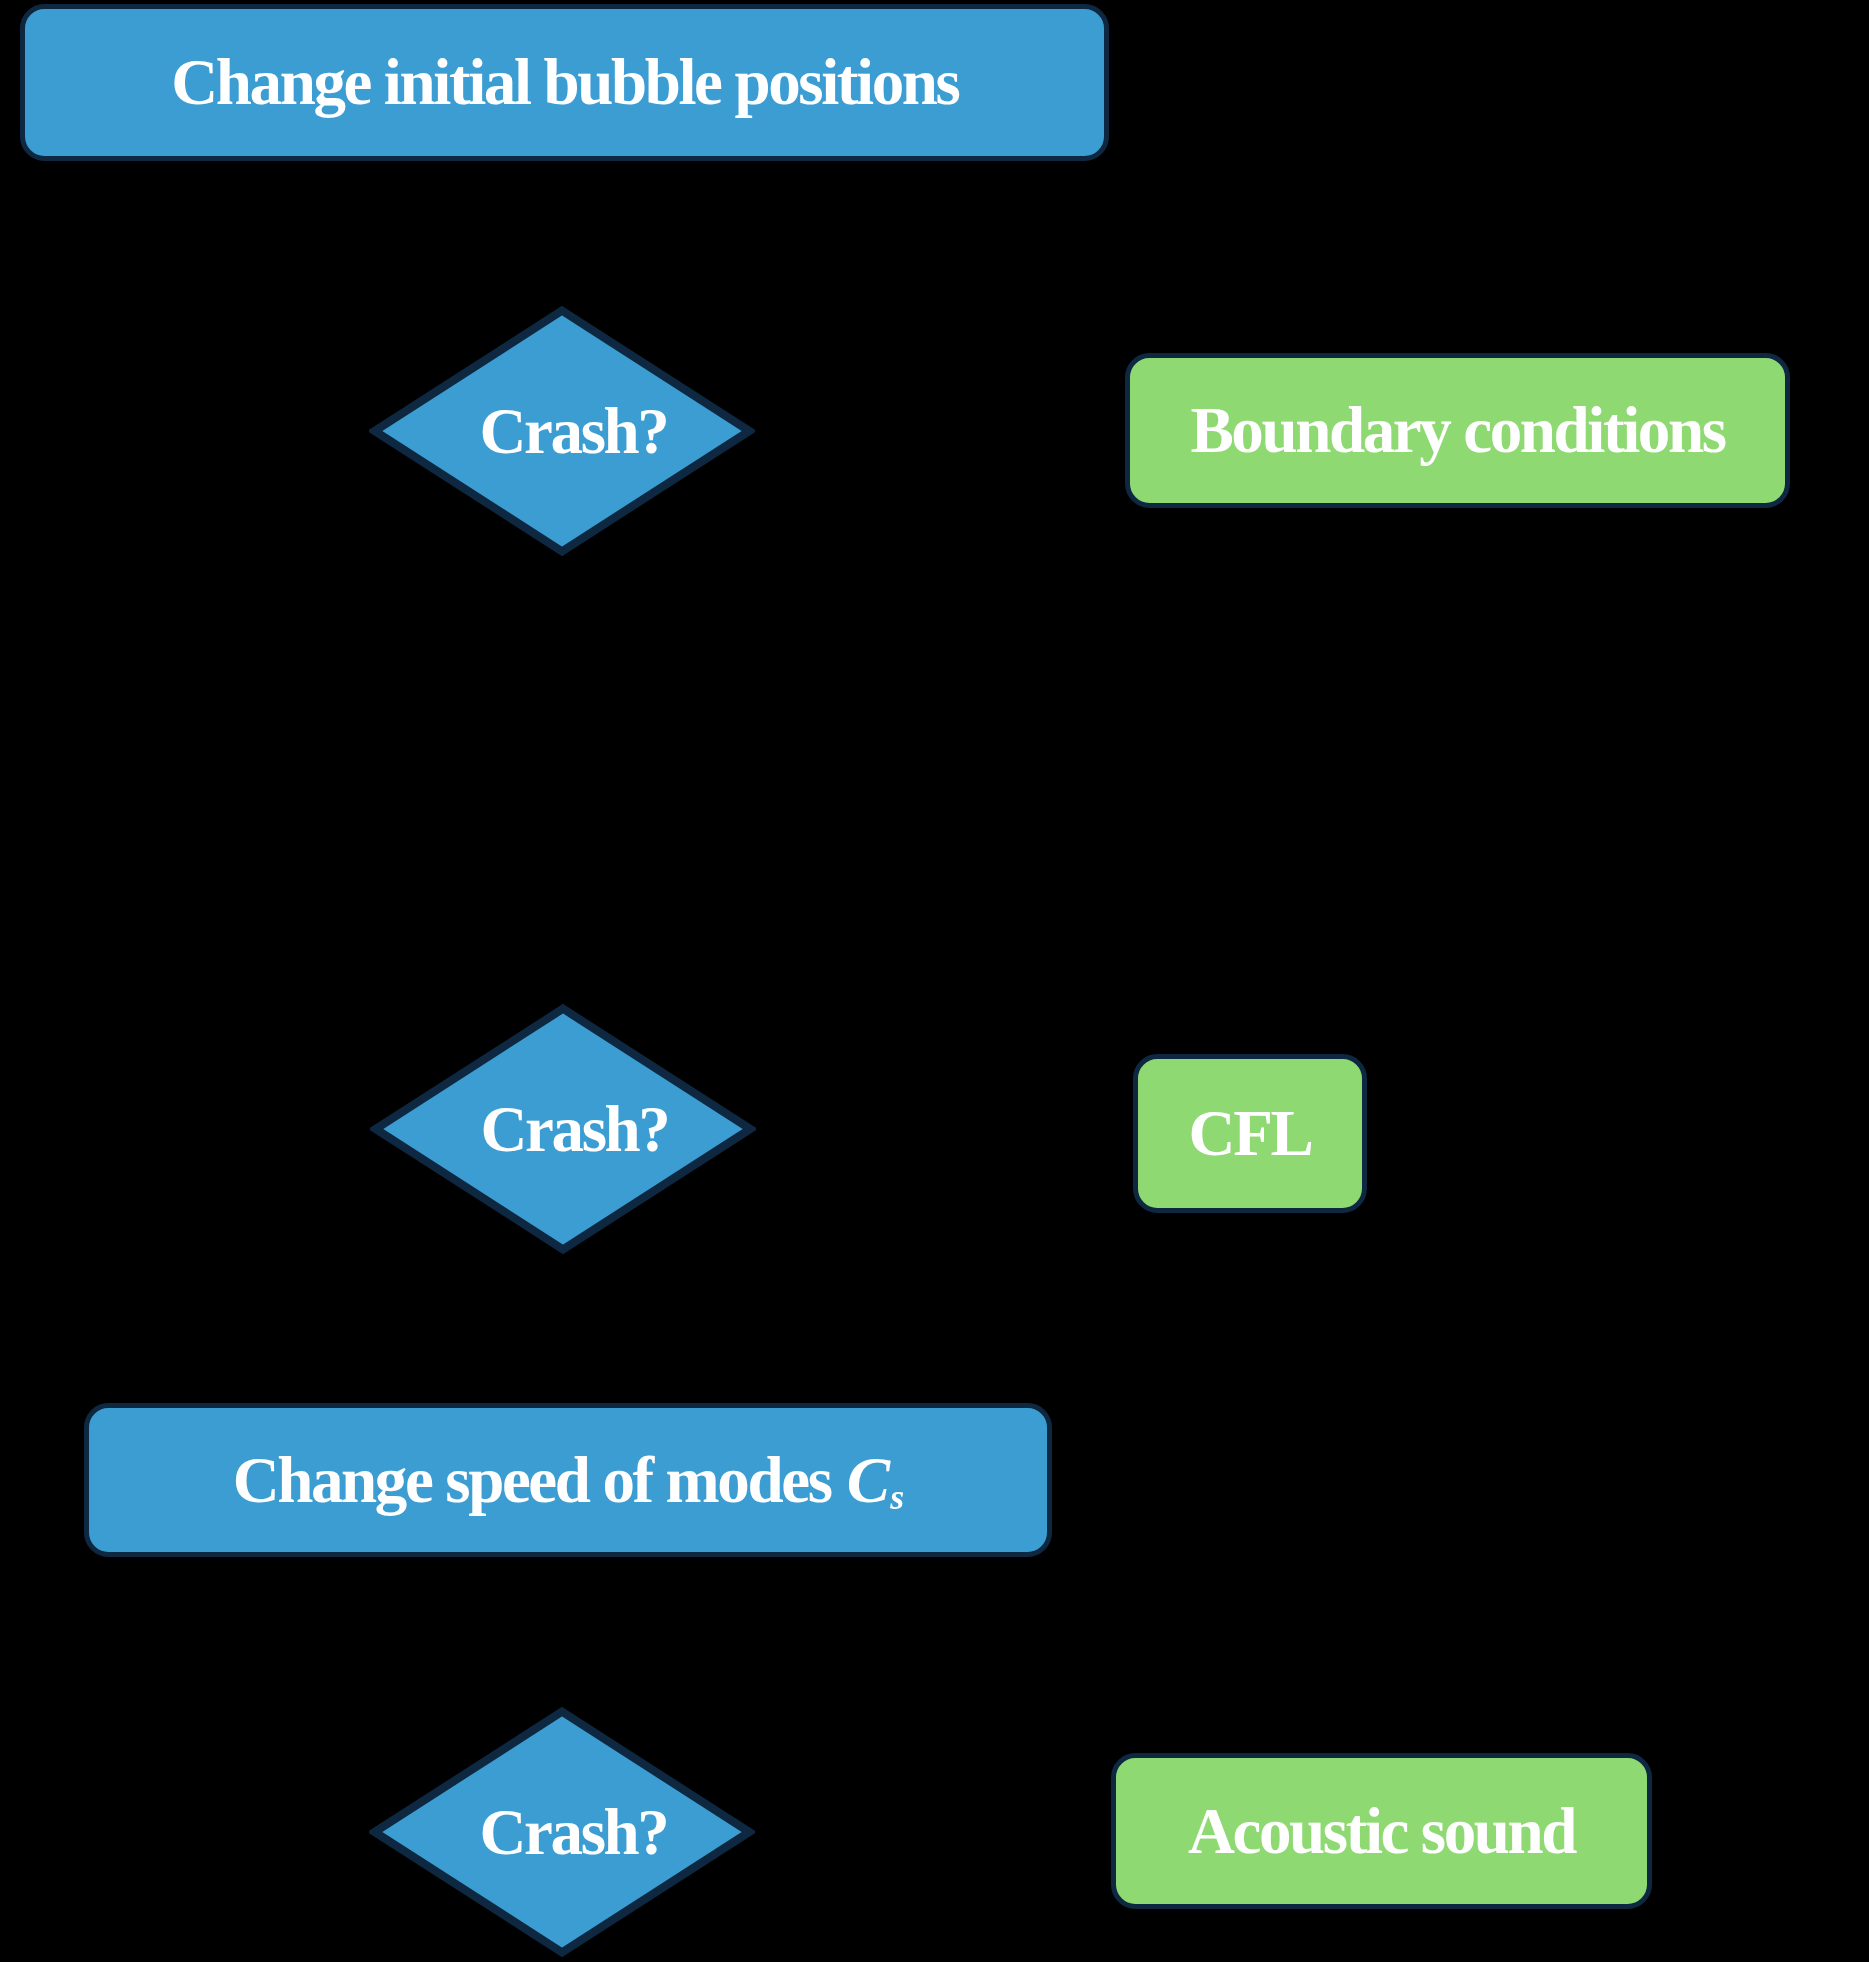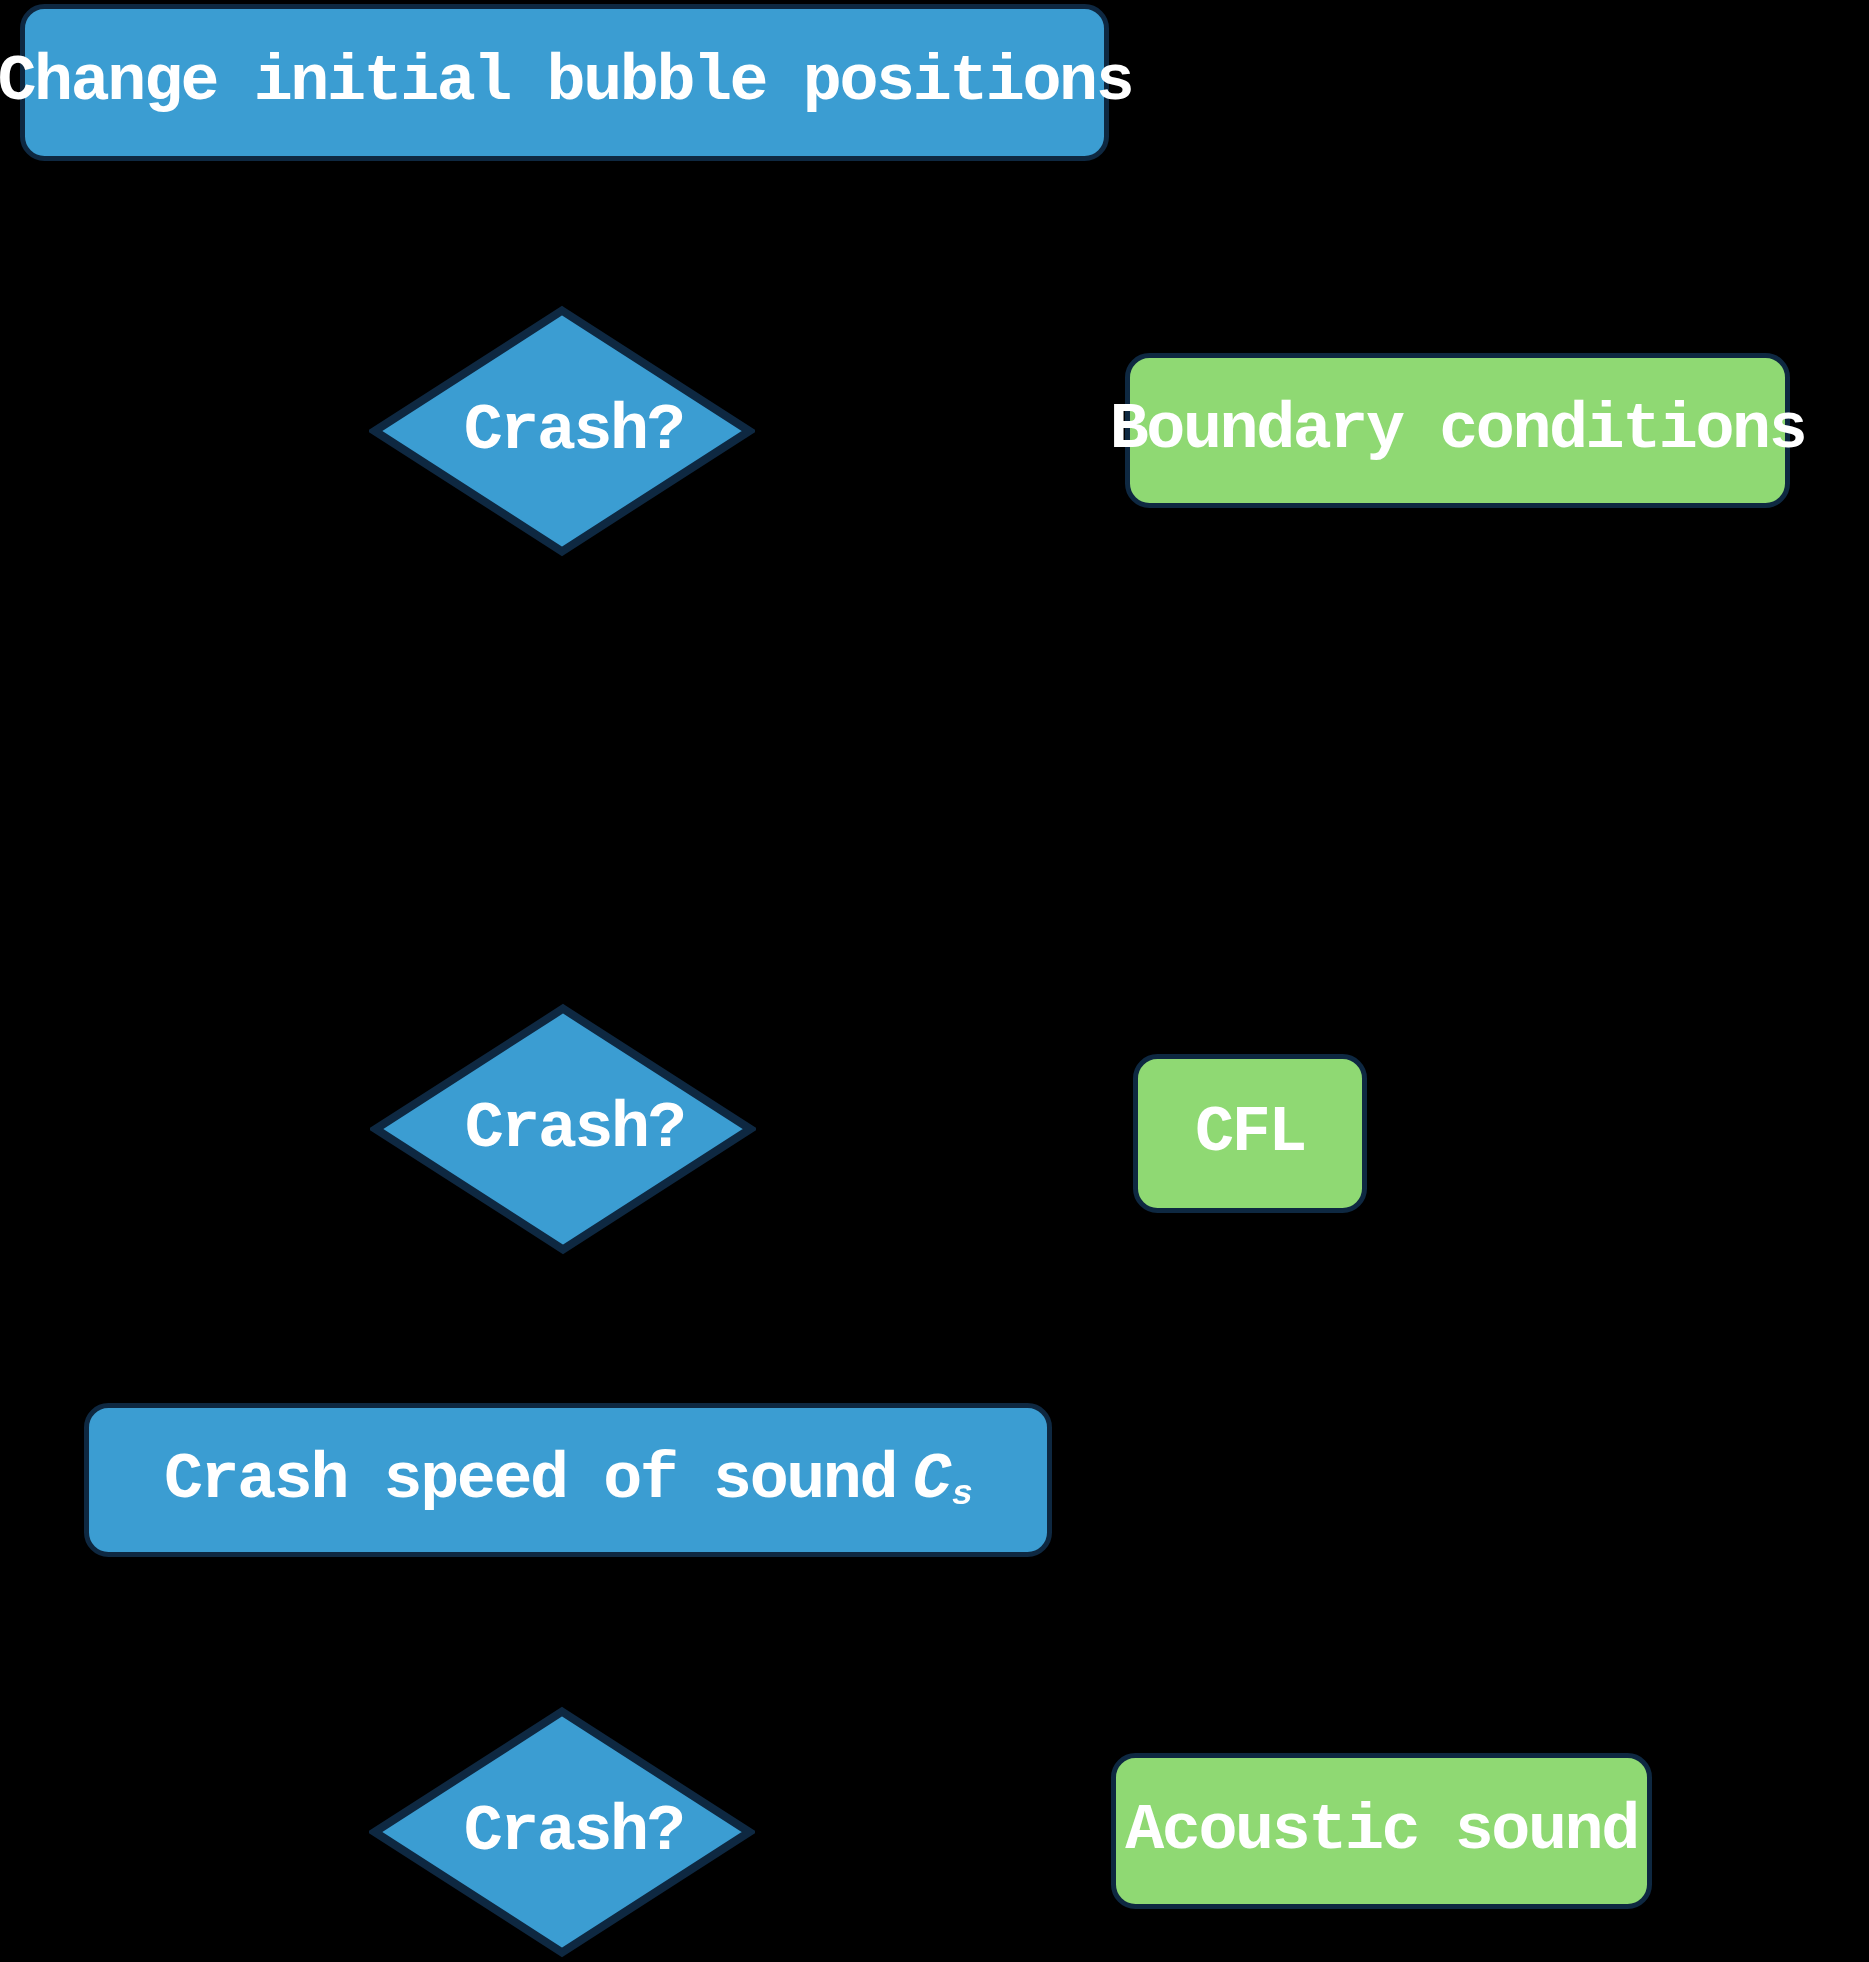--- a/index.html
+++ b/index.html
@@ -6,21 +6,21 @@
     margin: 0;
     padding: 0;
     background: #000000;
   }
   .canvas {
     position: relative;
     width: 1869px;
     height: 1962px;
     background: #000000;
     overflow: hidden;
-    font-family: Liberation Mono, monospace;
+    font-family: Liberation Serif, serif;
   }
   .node {
     position: absolute;
     display: flex;
     align-items: center;
     justify-content: center;
     box-sizing: border-box;
     color: #ffffff;
     font-weight: bold;
     font-size: 65px;
@@ -122,21 +122,21 @@
       <polygon points="237,7 467,155 237,303 7,155"></polygon>
     </svg>
     <span class="lbl">Crash?</span>
   </div>
 
   <div class="node result" id="n-res2">
     <span class="lbl">CFL</span>
   </div>
 
   <div class="node process" id="n-step3">
-    <span class="lbl"><span>Crash speed of sound</span><span class="math"><i class="mvar">C</i><sub class="msub">s</sub></span></span>
+    <span class="lbl"><span>Change speed of modes</span><span class="math"><i class="mvar">C</i><sub class="msub">s</sub></span></span>
   </div>
 
   <div class="node decision" id="n-dec3">
     <svg class="dshape" viewBox="0 0 474 310" preserveAspectRatio="none">
       <polygon points="237,7 467,155 237,303 7,155"></polygon>
     </svg>
     <span class="lbl">Crash?</span>
   </div>
 
   <div class="node result" id="n-res3">

